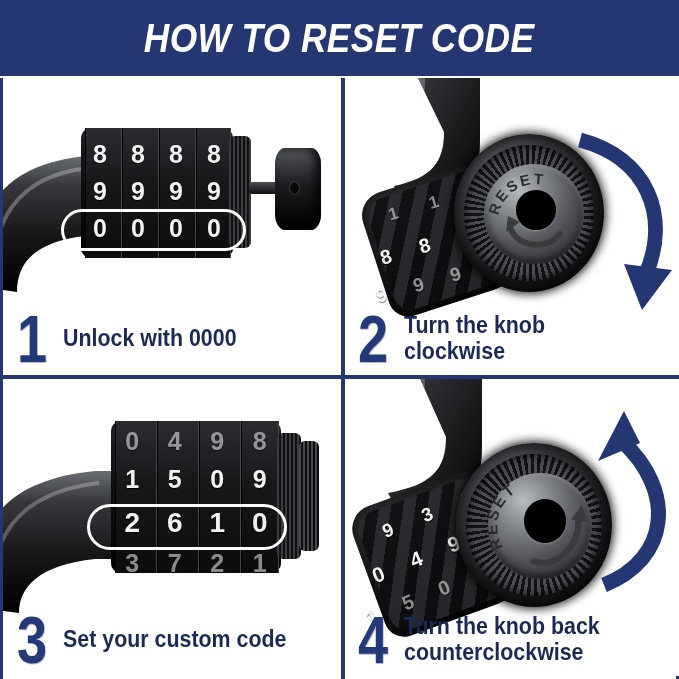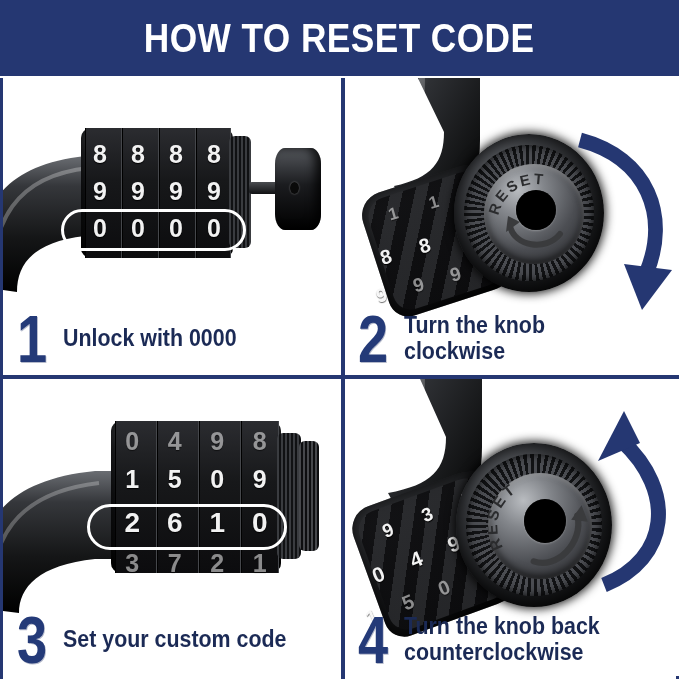--- a/index.html
+++ b/index.html
@@ -26,20 +26,21 @@
   .header {
     position: absolute;
     left: 0; top: 0;
     width: 679px;
     height: 76px;
     background: #253772;
     display: flex;
     align-items: center;
     justify-content: center;
     overflow: hidden;
+    font-style: italic;
   }
   .header-title {
     color: #ffffff;
     font-family: "Liberation Sans Narrow", "Liberation Sans", sans-serif;
     font-weight: bold;
     font-size: 41px;
     letter-spacing: 0.5px;
     line-height: 1;
     transform: scaleX(0.86);
     transform-origin: center;

